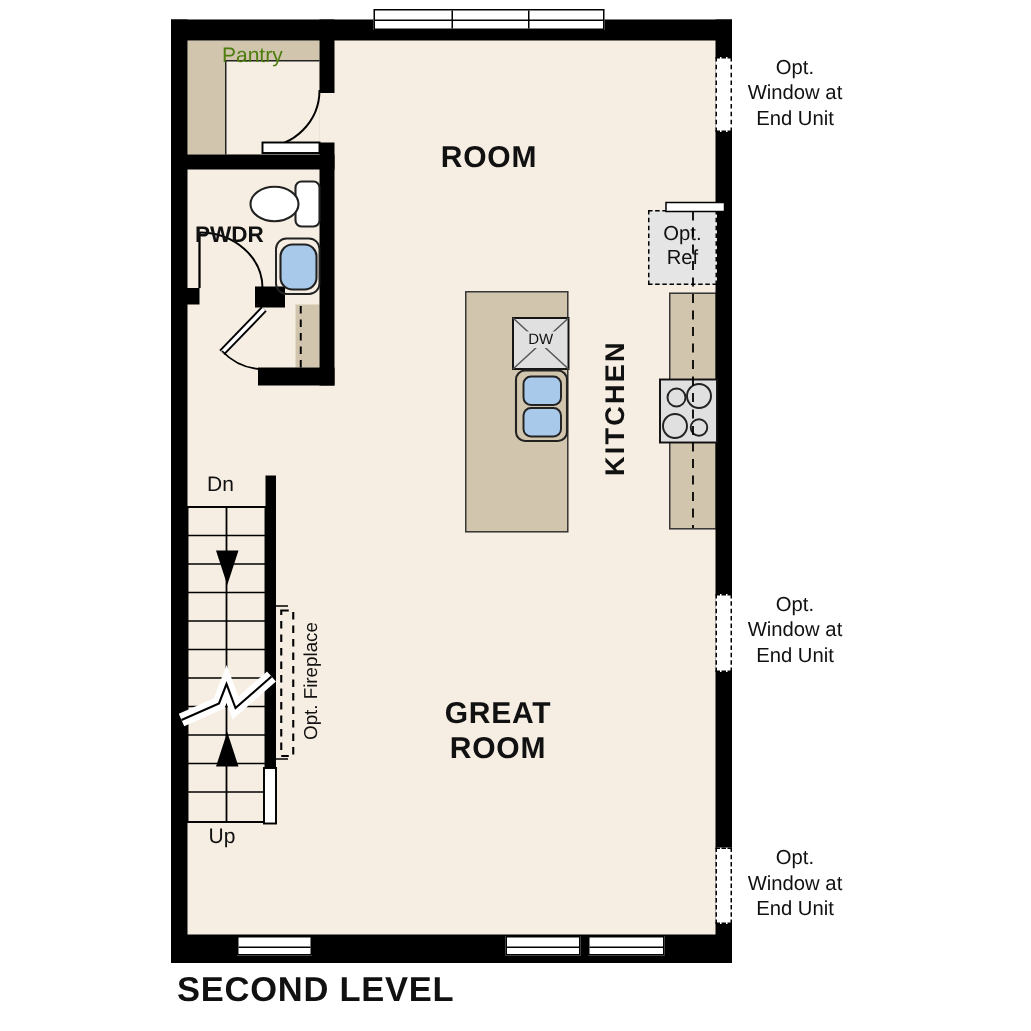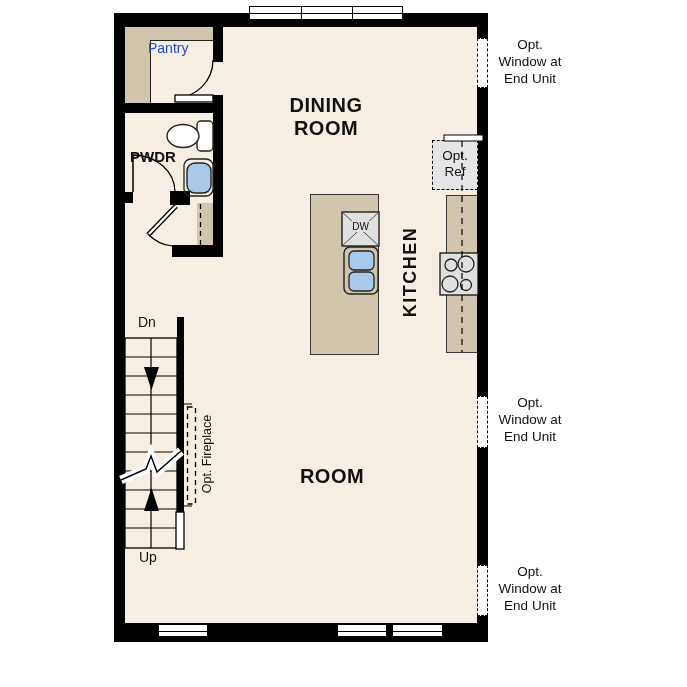--- a/index.html
+++ b/index.html
@@ -132,29 +132,29 @@
     <div class="winline"></div>
   </div>
   <div class="window" style="left:392px;top:624px;width:51px;height:13px;">
     <div class="winline"></div>
   </div>
 
   <div class="optwin" style="left:477px;top:38px;width:11px;height:50px;"></div>
   <div class="optwin" style="left:477px;top:396px;width:11px;height:52px;"></div>
   <div class="optwin" style="left:477px;top:565px;width:11px;height:51px;"></div>
 
-  <div class="lbl small" style="left:148px;top:40px;color:#1d4ed8;">Pantry</div>
+  <div class="lbl small" style="left:148px;top:28px;color:#4d7c0f;">Pantry</div>
   <div class="lbl" style="left:130px;top:148px;font-weight:bold;font-size:15px;">PWDR</div>
 
   <div class="lbl room-name" style="left:266px;top:94px;width:120px;">
-    <div>DINING</div>
     <div>ROOM</div>
   </div>
 
   <div class="lbl room-name" style="left:272px;top:465px;width:120px;">
+    <div>GREAT</div>
     <div>ROOM</div>
   </div>
 
   <div class="lbl" style="left:354px;top:262px;width:112px;height:20px;text-align:center;font-weight:bold;font-size:18px;letter-spacing:1.5px;transform:rotate(-90deg);">KITCHEN</div>
 
   <div class="dwlbl" style="left:345px;top:221px;width:31px;">DW</div>
 
   <div class="lbl" style="left:157px;top:447px;width:100px;text-align:center;font-size:12.5px;transform:rotate(-90deg);">Opt. Fireplace</div>
 
   <div class="lbl small" style="left:138px;top:314px;">Dn</div>
@@ -169,14 +169,15 @@
     <div>Opt.</div>
     <div>Window at</div>
     <div>End Unit</div>
   </div>
   <div class="lbl annot" style="left:488px;top:563px;width:84px;">
     <div>Opt.</div>
     <div>Window at</div>
     <div>End Unit</div>
   </div>
 
+  <div class="lbl" style="left:118px;top:646px;font-weight:bold;font-size:23px;letter-spacing:.5px;">SECOND LEVEL</div>
 
 </div>
 
 </body></html>

